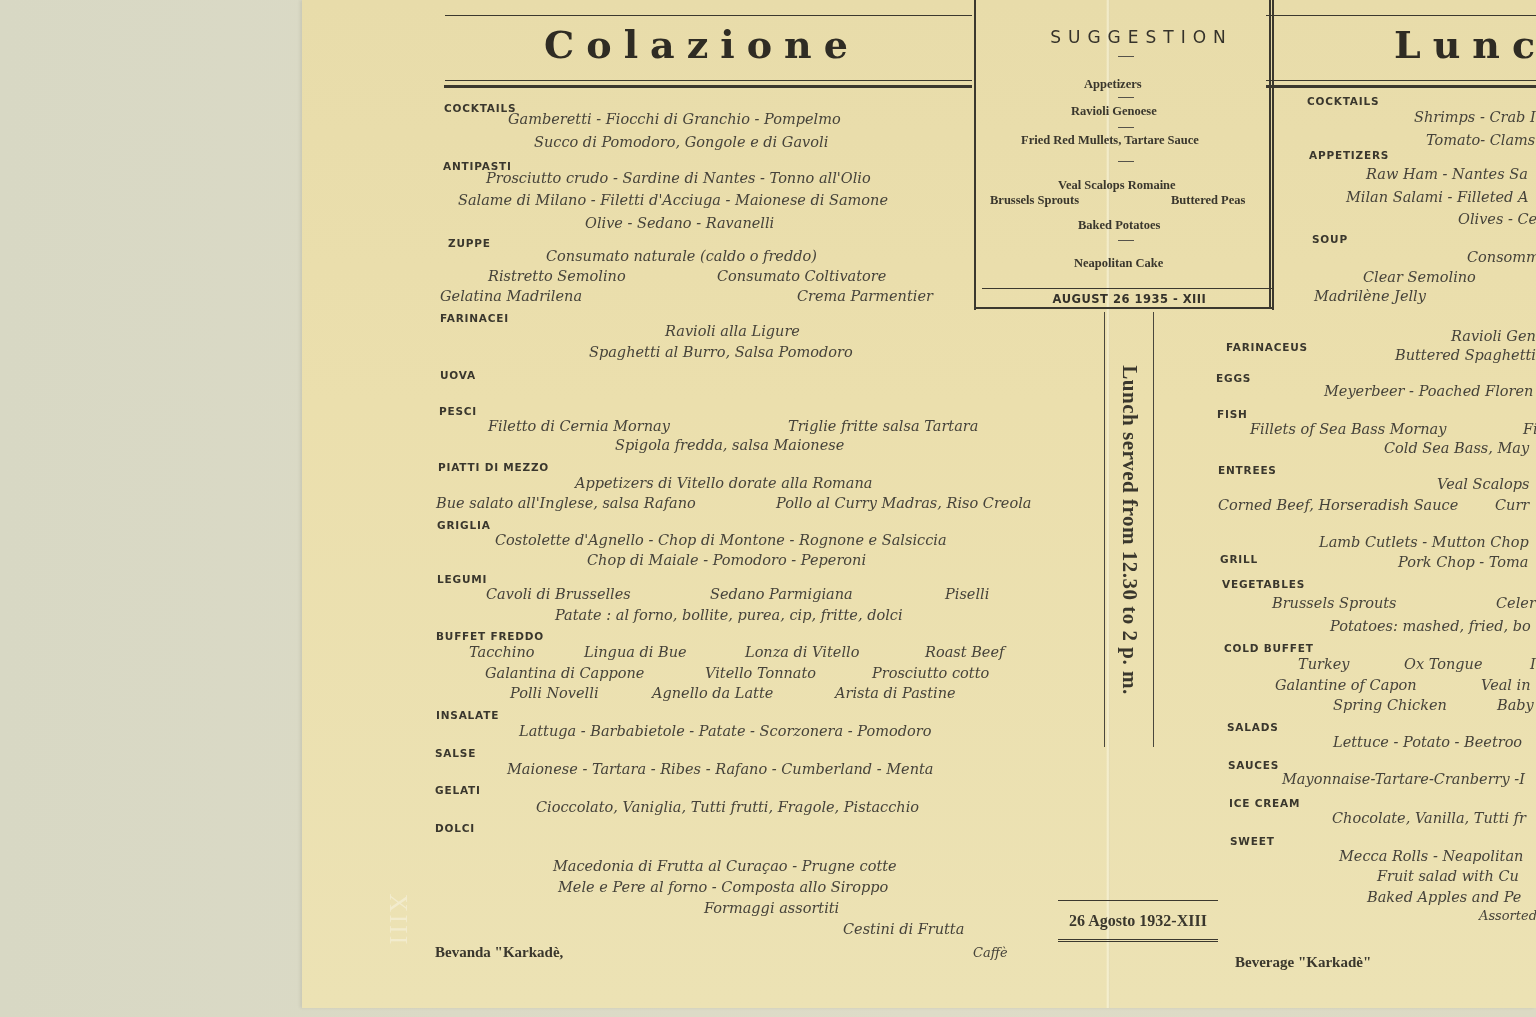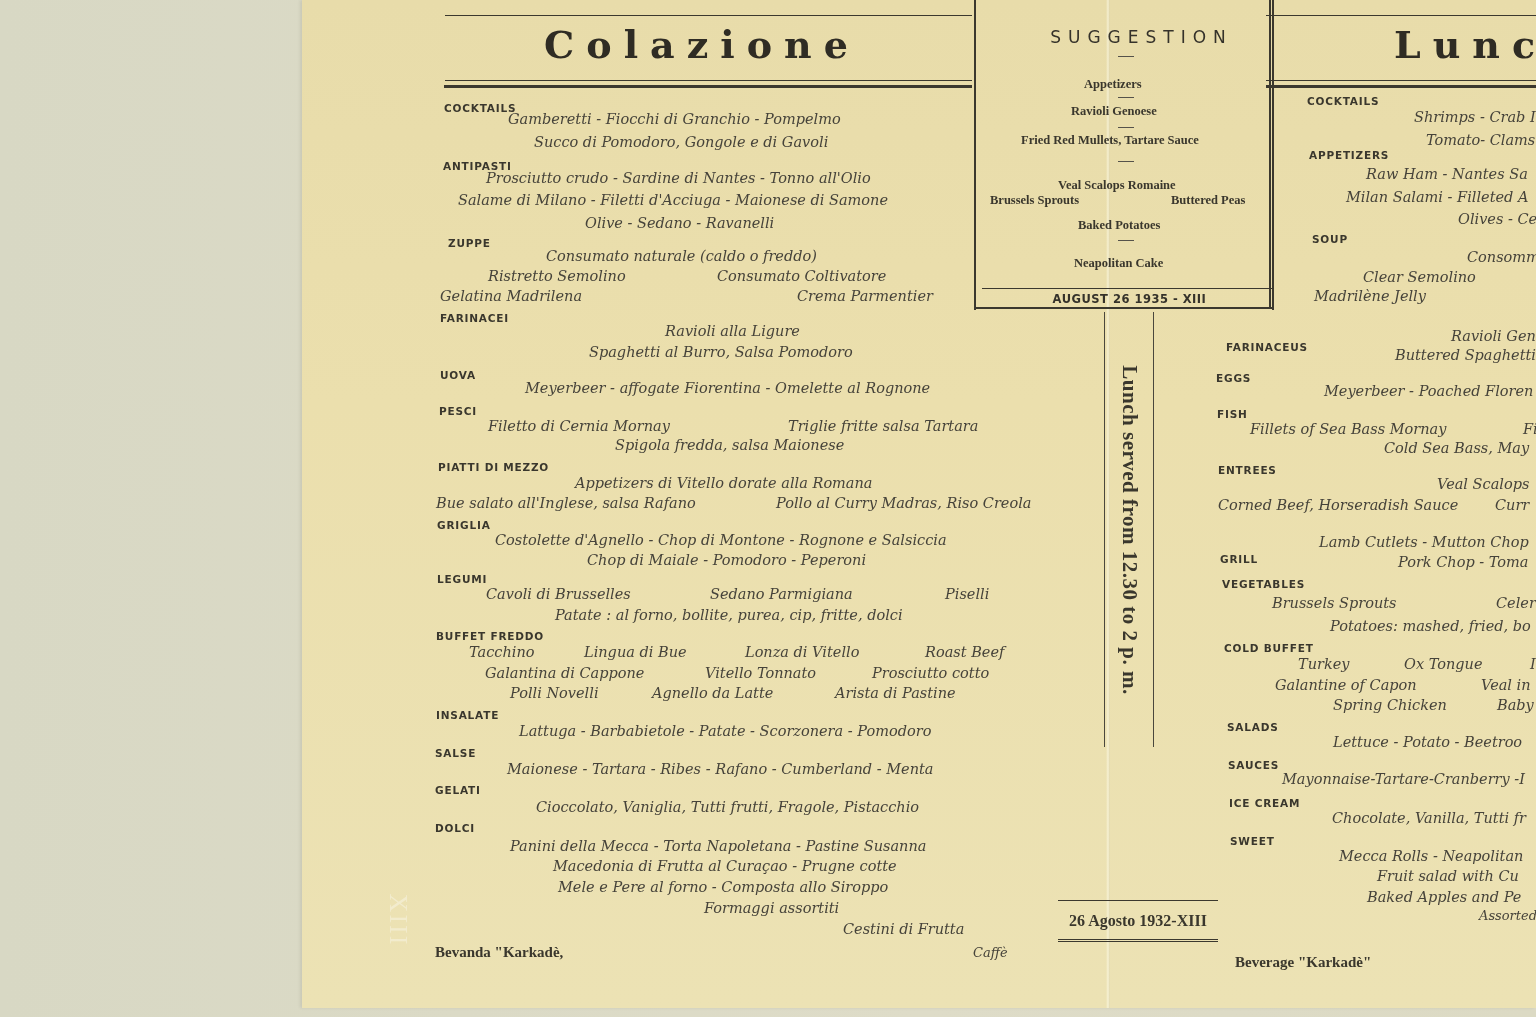--- a/index.html
+++ b/index.html
@@ -127,21 +127,20 @@
   <div class="dish" style="left:56px; top:268px;">Ristretto Semolino</div>
   <div class="dish" style="left:285px; top:268px;">Consumato Coltivatore</div>
   <div class="dish" style="left:8px; top:288px;">Gelatina Madrilena</div>
   <div class="dish" style="left:365px; top:288px;">Crema Parmentier</div>
 
   <div class="sec-label" style="left:8px; top:312px;">FARINACEI</div>
   <div class="dish" style="left:233px; top:323px;">Ravioli alla Ligure</div>
   <div class="dish" style="left:157px; top:344px;">Spaghetti al Burro, Salsa Pomodoro</div>
 
   <div class="sec-label" style="left:8px; top:369px;">UOVA</div>
-  <div class="dish" style="left:93px; top:380px;">Meyerbeer - affogate Fiorentina - Omelette al Rognone</div>
 
   <div class="sec-label" style="left:7px; top:405px;">PESCI</div>
   <div class="dish" style="left:56px; top:418px;">Filetto di Cernia Mornay</div>
   <div class="dish" style="left:356px; top:418px;">Triglie fritte salsa Tartara</div>
   <div class="dish" style="left:183px; top:437px;">Spigola fredda, salsa Maionese</div>
 
   <div class="sec-label" style="left:6px; top:461px;">PIATTI DI MEZZO</div>
   <div class="dish" style="left:143px; top:475px;">Appetizers di Vitello dorate alla Romana</div>
   <div class="dish" style="left:4px; top:495px;">Bue salato all'Inglese, salsa Rafano</div>
   <div class="dish" style="left:344px; top:495px;">Pollo al Curry Madras, Riso Creola</div>
@@ -171,21 +170,20 @@
   <div class="sec-label" style="left:4px; top:709px;">INSALATE</div>
   <div class="dish" style="left:87px; top:723px;">Lattuga - Barbabietole - Patate - Scorzonera - Pomodoro</div>
 
   <div class="sec-label" style="left:3px; top:747px;">SALSE</div>
   <div class="dish" style="left:75px; top:761px;">Maionese - Tartara - Ribes - Rafano - Cumberland - Menta</div>
 
   <div class="sec-label" style="left:3px; top:784px;">GELATI</div>
   <div class="dish" style="left:104px; top:799px;">Cioccolato, Vaniglia, Tutti frutti, Fragole, Pistacchio</div>
 
   <div class="sec-label" style="left:3px; top:822px;">DOLCI</div>
-  <div class="dish" style="left:78px; top:838px;">Panini della Mecca - Torta Napoletana - Pastine Susanna</div>
   <div class="dish" style="left:121px; top:858px;">Macedonia di Frutta al Curaçao - Prugne cotte</div>
   <div class="dish" style="left:126px; top:879px;">Mele e Pere al forno - Composta allo Siroppo</div>
   <div class="dish" style="left:272px; top:900px;">Formaggi assortiti</div>
   <div class="dish" style="left:411px; top:921px;">Cestini di Frutta</div>
 
   <div class="bold-line" style="left:3px; top:944px;">Bevanda "Karkadè,</div>
   <div class="dish" style="left:541px; top:945px; font-size:13px;">Caffè</div>
 </div>
 
 <div class="sugg">

